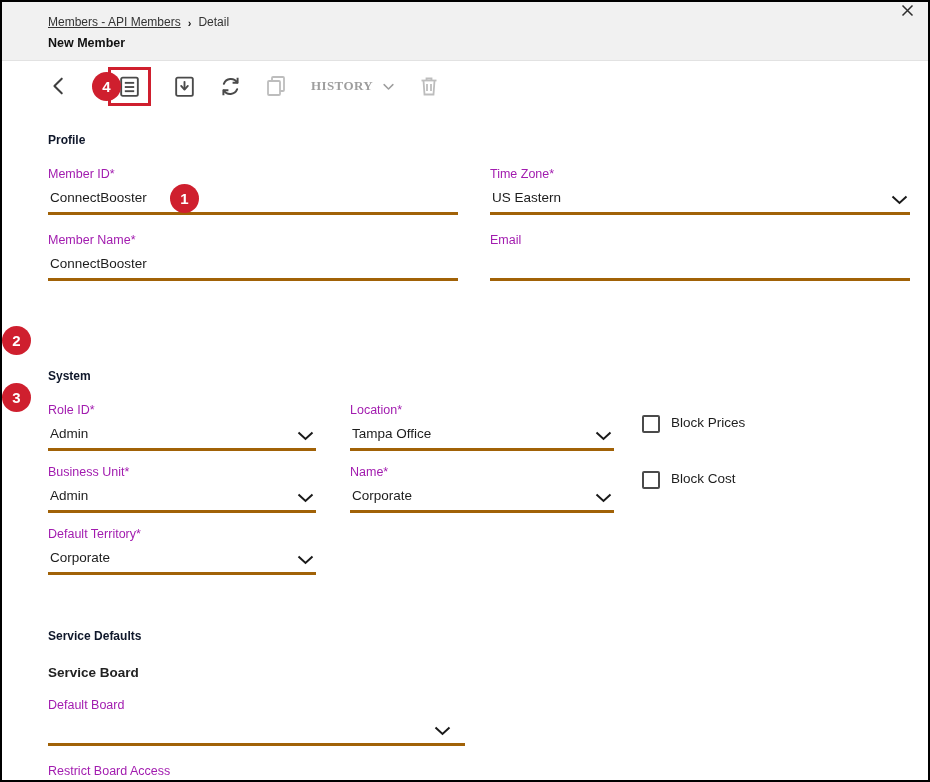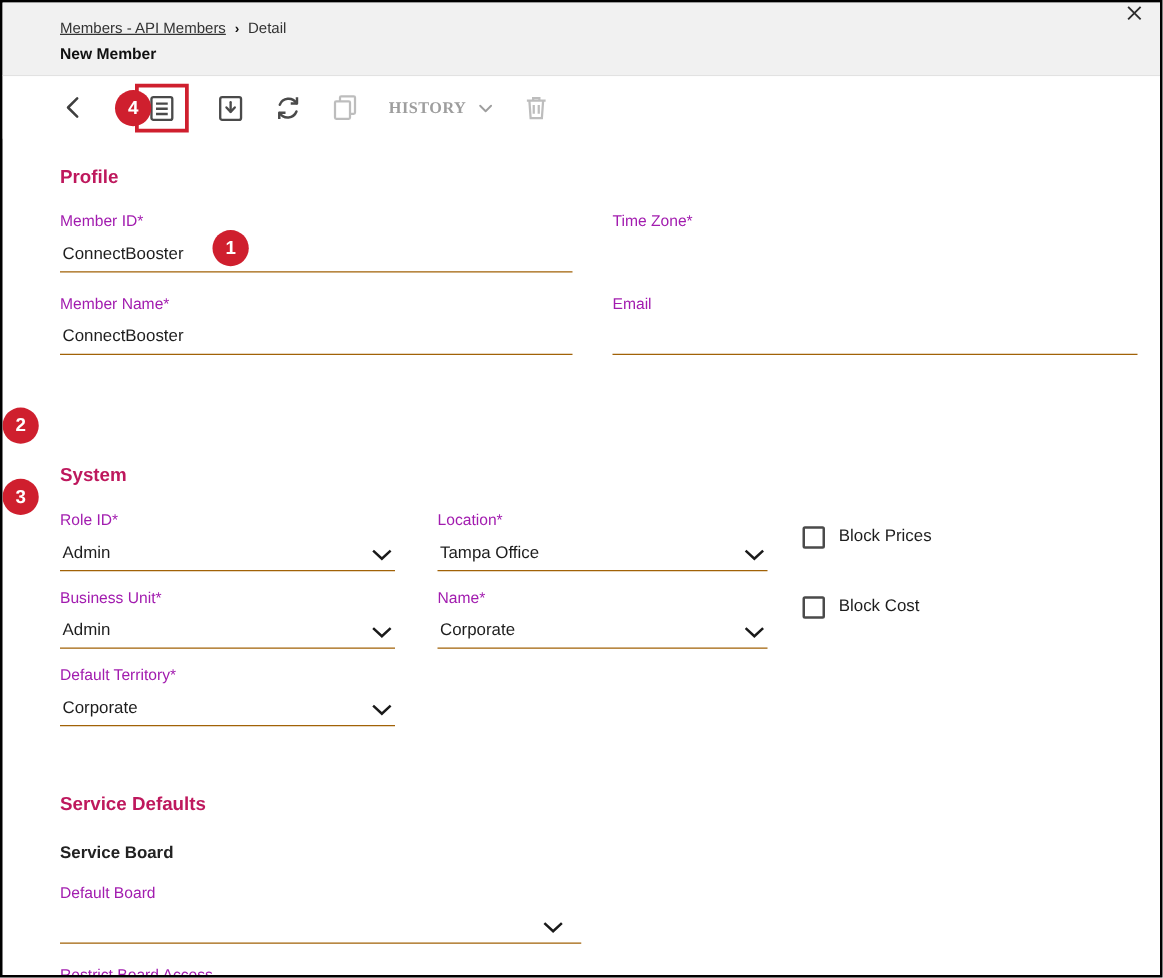--- a/index.html
+++ b/index.html
@@ -26,29 +26,29 @@
   .badge { width: 29px; height: 29px; border-radius: 50%; background: #cf1f2e; color: #fff;
     font-size: 15px; font-weight: 700; display: flex; align-items: center; justify-content: center; }
   .badge-inline { position: relative; z-index: 2; margin-right: -13px; flex: none; }
   .badge-abs { position: absolute; z-index: 5; }
   .tb-gap { margin-left: 21px; }
   .history-group { display: flex; align-items: center; gap: 8px; margin-left: 23px;
     color: #9e9e9e; font-weight: 700; font-size: 13px; letter-spacing: 0.4px; cursor: pointer; font-family: Liberation Serif, serif; }
 
   
   .content { padding: 0 20px 0 46px; }
-  .section-heading { color: #be185d; font-size: 15px; font-weight: 700; }
+  .section-heading { color: #0f172a; font-size: 12px; font-weight: 700; }
   .h-profile { margin-top: 22px; margin-bottom: 20px; }
   .h-system { margin-top: 88px; margin-bottom: 20px; }
   .h-service { margin-top: 54px; }
 
   .grid-profile { display: grid; grid-template-columns: 410px 420px; column-gap: 32px; row-gap: 18px; }
   .field .label { font-size: 12.5px; color: #a21caf; margin-bottom: 7px; }
   .control { display: flex; align-items: flex-end; justify-content: space-between;
-    border-bottom: 1px solid #a16207; padding: 0 2px 7px 2px; min-height: 27px;
+    border-bottom: 3px solid #a16207; padding: 0 2px 7px 2px; min-height: 27px;
     font-size: 13.5px; color: #1d1d1d; cursor: pointer; }
   .control .value { white-space: nowrap; }
   .chev { line-height: 0; flex: none; margin-left: 8px; }
 
   .system-wrap { display: flex; }
   .grid-system { display: grid; grid-template-columns: 268px 264px; column-gap: 34px; row-gap: 14px; }
   .checkbox-col { margin-left: 28px; padding-top: 12px; display: flex; flex-direction: column; gap: 38px; }
   .cb-row { display: flex; align-items: flex-start; gap: 11px; font-size: 13.5px; color: #1d1d1d; cursor: pointer; }
   .cb-box { width: 18px; height: 18px; border: 2px solid #4a4a4a; border-radius: 2px; background: #fff; flex: none; }
 
@@ -149,20 +149,28 @@
     <div class="grid-profile">
       <div class="field">
         <div class="label">Member ID*</div>
         <div class="control">
           <span class="value">ConnectBooster</span>
         </div>
       </div>
 
       <div class="field">
         <div class="label">Time Zone*</div>
+        <div class="control">
+          <span class="value">US Eastern</span>
+          <span class="chev">
+            <svg width="17" height="10" viewBox="0 0 17 10">
+                <path d="M1.5 1.5l7 6.5 7-6.5" stroke="#1a1a1a" stroke-width="2" fill="none"></path>
+              </svg>
+          </span>
+        </div>
       </div>
 
       <div class="field">
         <div class="label">Member Name*</div>
         <div class="control">
           <span class="value">ConnectBooster</span>
         </div>
       </div>
 
       <div class="field">

